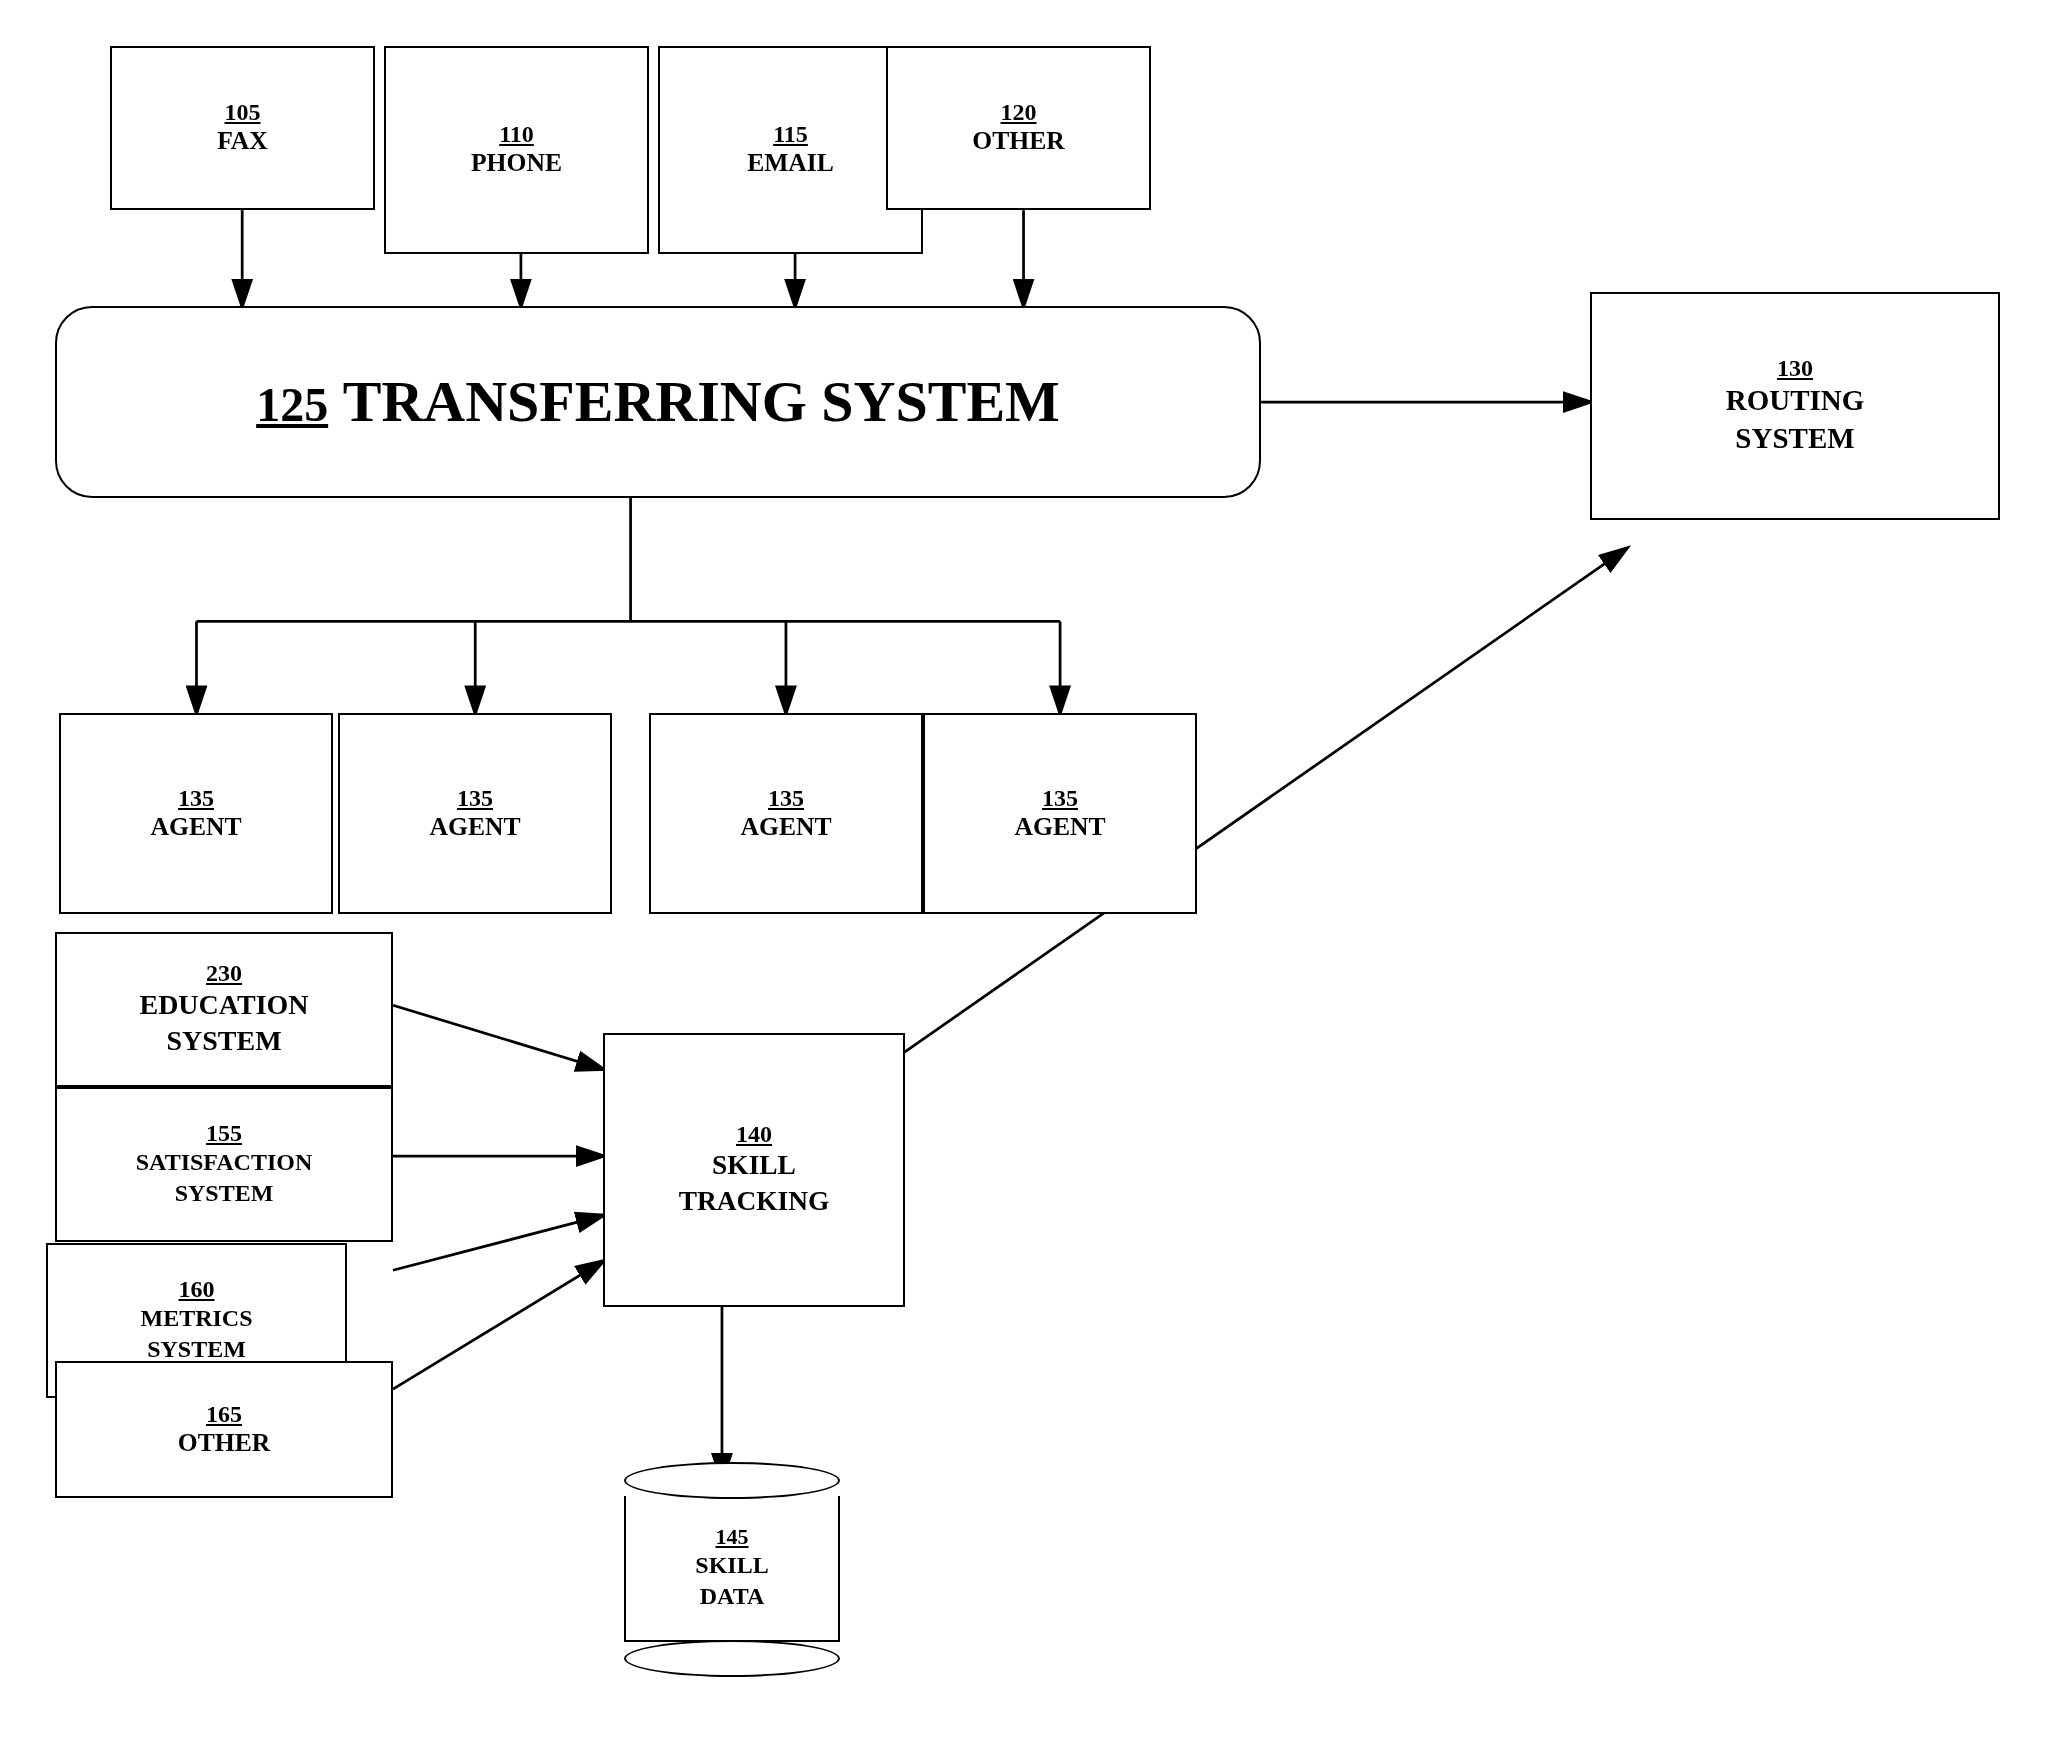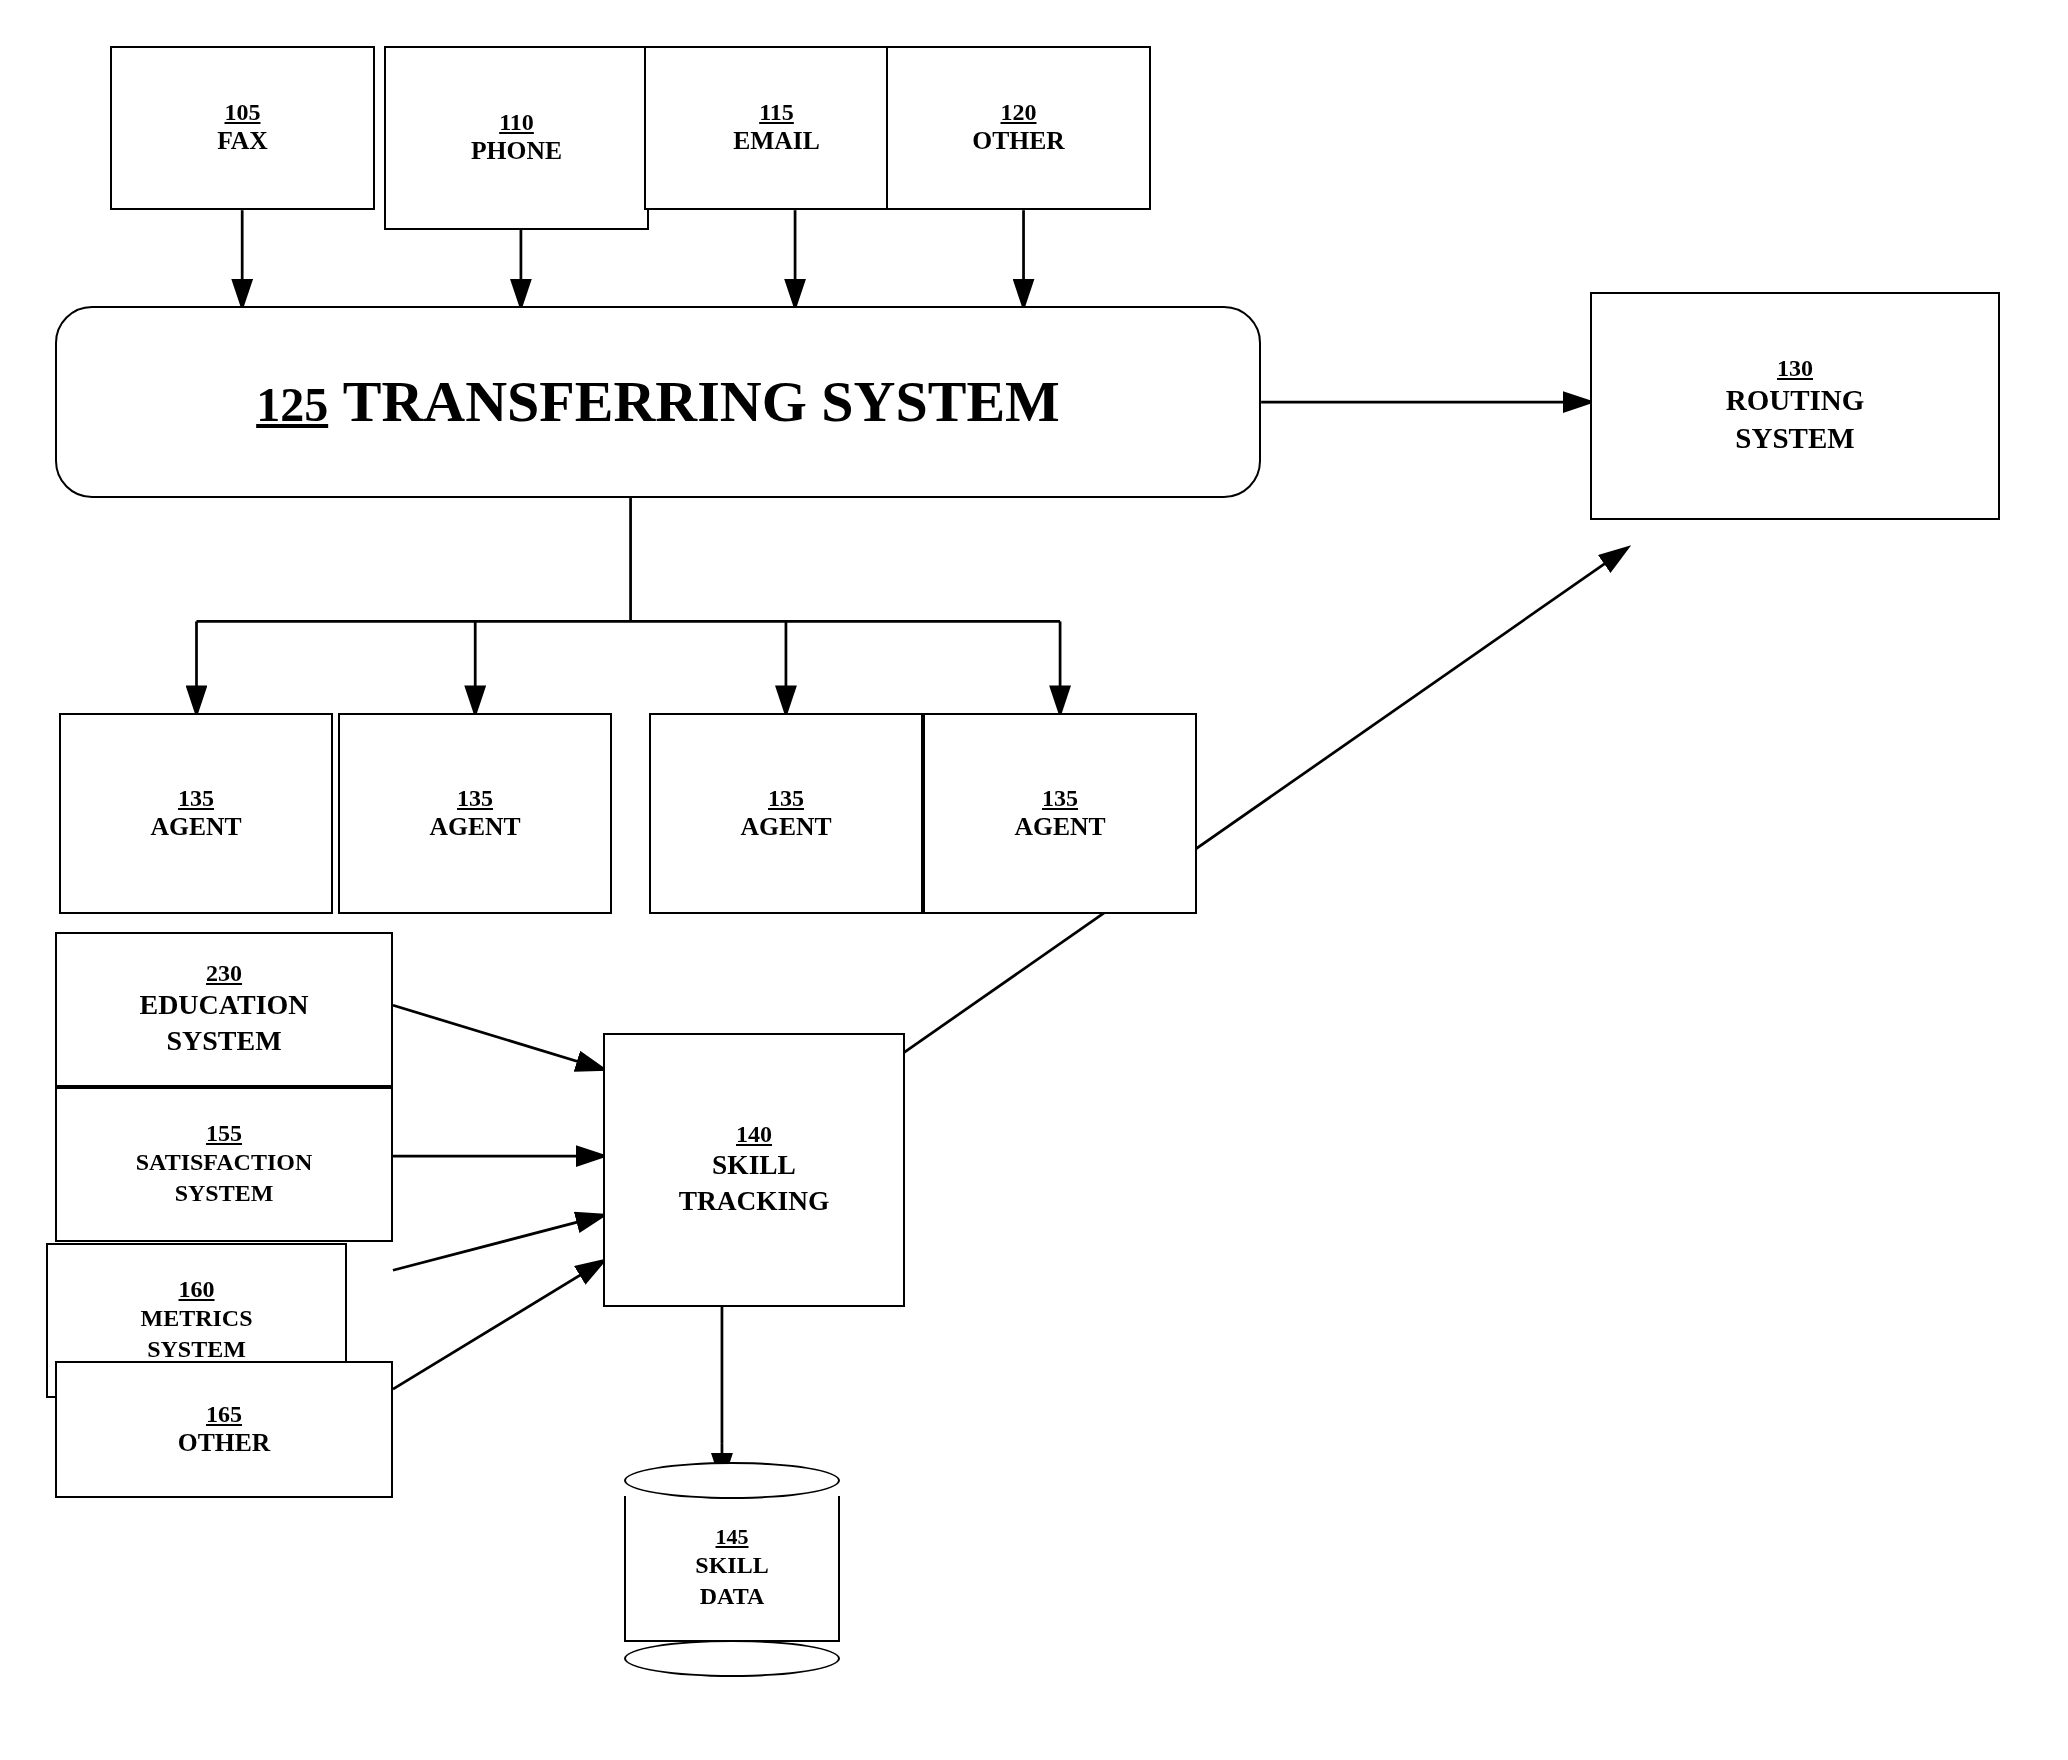--- a/index.html
+++ b/index.html
@@ -144,26 +144,26 @@
 
     <line x1="790" y1="1430" x2="790" y2="1580" stroke="#000" stroke-width="3"></line>
     <line x1="790" y1="1580" x2="790" y2="1620" stroke="#000" stroke-width="3" marker-end="url(#arrowhead)"></line>
   </svg>
 
   <div class="box" style="left:110px; top:46px; width:265px; height:164px;">
     <span class="box-number">105</span>
     <span class="box-label">FAX</span>
   </div>
 
-  <div class="box" style="left:384px; top:46px; width:265px; height:184px;justify-content:center;">
+  <div class="box" style="left:384px; top:46px; width:265px; height:208px;justify-content:center;">
     <span class="box-number">110</span>
     <span class="box-label">PHONE</span>
   </div>
 
-  <div class="box" style="left:644px; top:46px; width:265px; height:164px;">
+  <div class="box" style="left:658px; top:46px; width:265px; height:208px;">
     <span class="box-number">115</span>
     <span class="box-label">EMAIL</span>
   </div>
 
   <div class="box" style="left:886px; top:46px; width:265px; height:164px;">
     <span class="box-number">120</span>
     <span class="box-label">OTHER</span>
   </div>
 
   <div class="box box-rounded" style="left:55px; top:306px; width:1206px; height:192px;">

